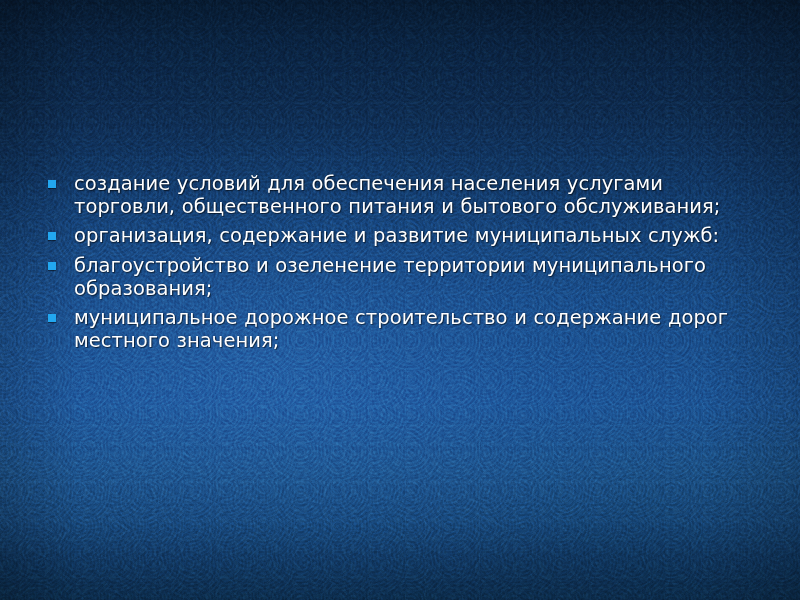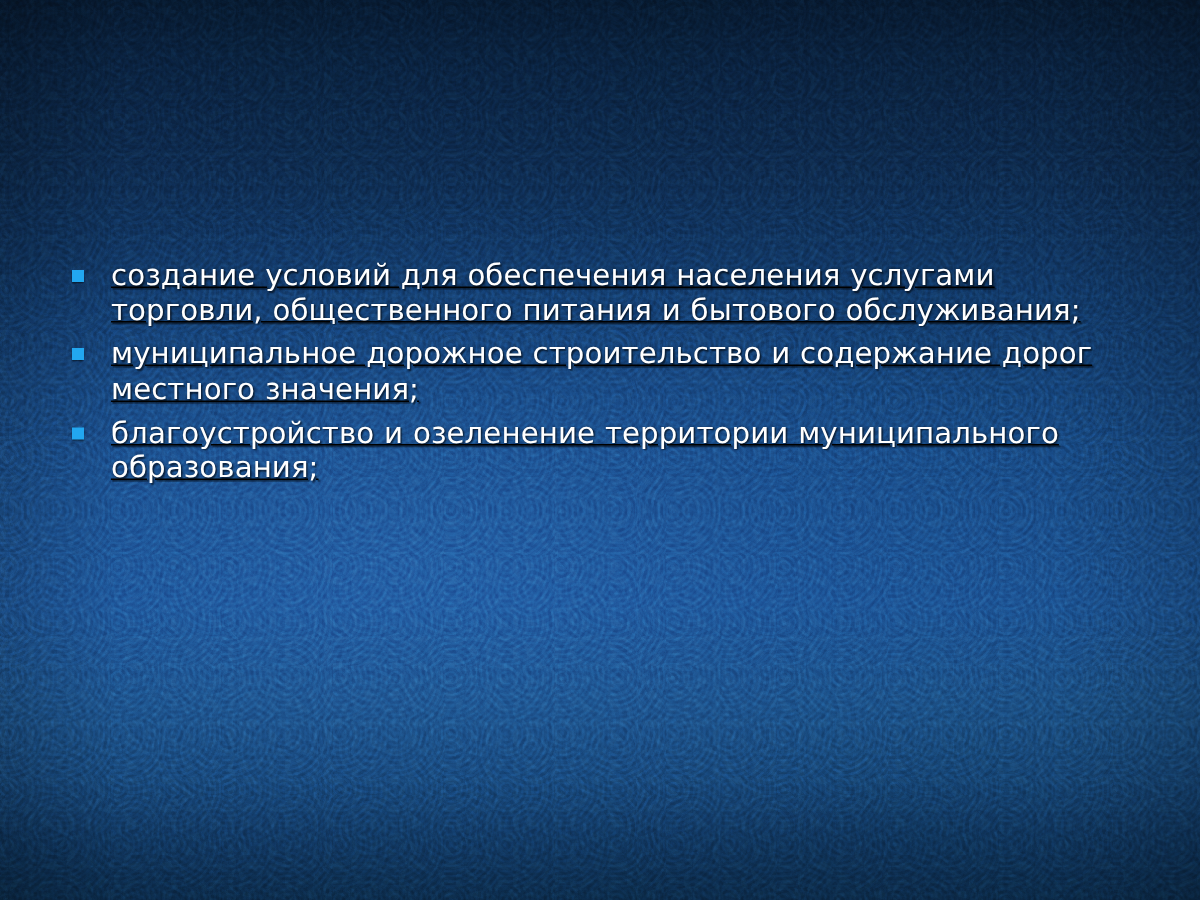--- a/index.html
+++ b/index.html
@@ -87,21 +87,20 @@
     position: absolute;
     left: 44px;
     top: 172px;
     width: 712px;
   }
 
   ul.bullets {
     list-style: none;
     margin: 0;
     padding: 0;
-    text-decoration: underline;
   }
 
   li.bullet-item {
     position: relative;
     padding-left: 30px;
     margin: 0 0 6px 0;
   }
   li.bullet-item:last-child { margin-bottom: 0; }
 
   .bullet-marker {
@@ -135,28 +134,32 @@
   <div class="slide-texture2"></div>
 
   <div class="content">
     <ul class="bullets">
 
       <li class="bullet-item">
         <span class="bullet-marker"></span>
         <span class="bullet-text">создание условий для обеспечения населения услугами торговли, общественного питания и бытового обслуживания;</span>
       </li>
 
+      <li class="bullet-item">
+        <span class="bullet-marker"></span>
+        <span class="bullet-text">организация, содержание и развитие муниципальных служб:</span>
+      </li>
 
 
       <li class="bullet-item">
         <span class="bullet-marker"></span>
-        <span class="bullet-text">муниципальное дорожное строительство и содержание дорог местного значения;</span>
+        <span class="bullet-text">благоустройство и озеленение территории муниципального образования;</span>
       </li>
 
       <li class="bullet-item">
         <span class="bullet-marker"></span>
-        <span class="bullet-text">благоустройство и озеленение территории муниципального образования;</span>
+        <span class="bullet-text">муниципальное дорожное строительство и содержание дорог местного значения;</span>
       </li>
 
     </ul>
   </div>
 
 </div>
 
 </body></html>

